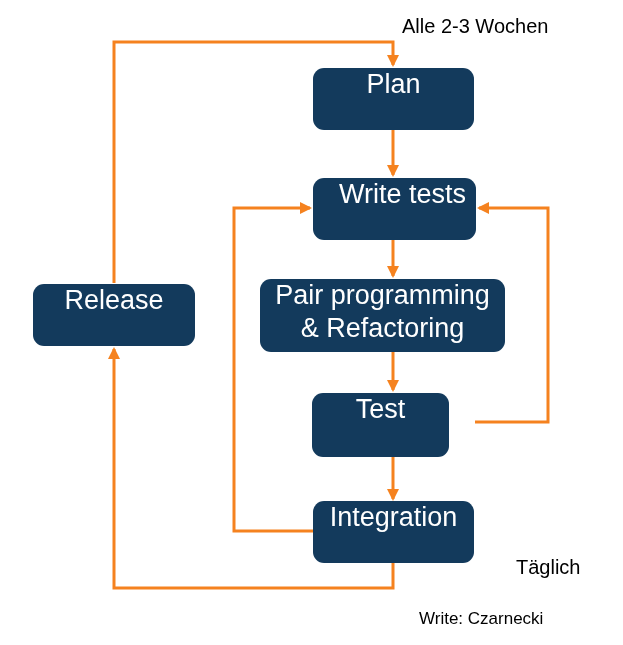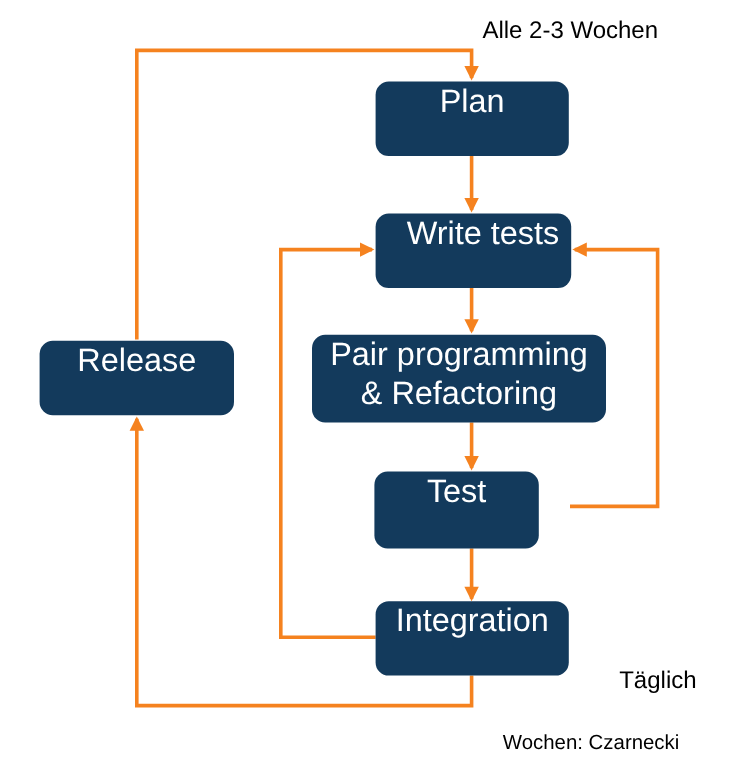--- a/index.html
+++ b/index.html
@@ -106,15 +106,15 @@
   </div>
 
   <div class="node" style="left:33px; top:284px; width:162px; height:62px;">
     <span>Release</span>
   </div>
 
   <div class="note" style="left:402px; top:15px;">Alle 2-3 Wochen</div>
 
   <div class="note" style="left:516px; top:523px;margin-top:33px;">Täglich</div>
 
-  <div class="note source" style="left:419px; top:609px;">Wochen: Czarnecki</div>
+  <div class="note source" style="left:419px; top:609px;">Write: Czarnecki</div>
 
 </div>
 
 </body></html>

